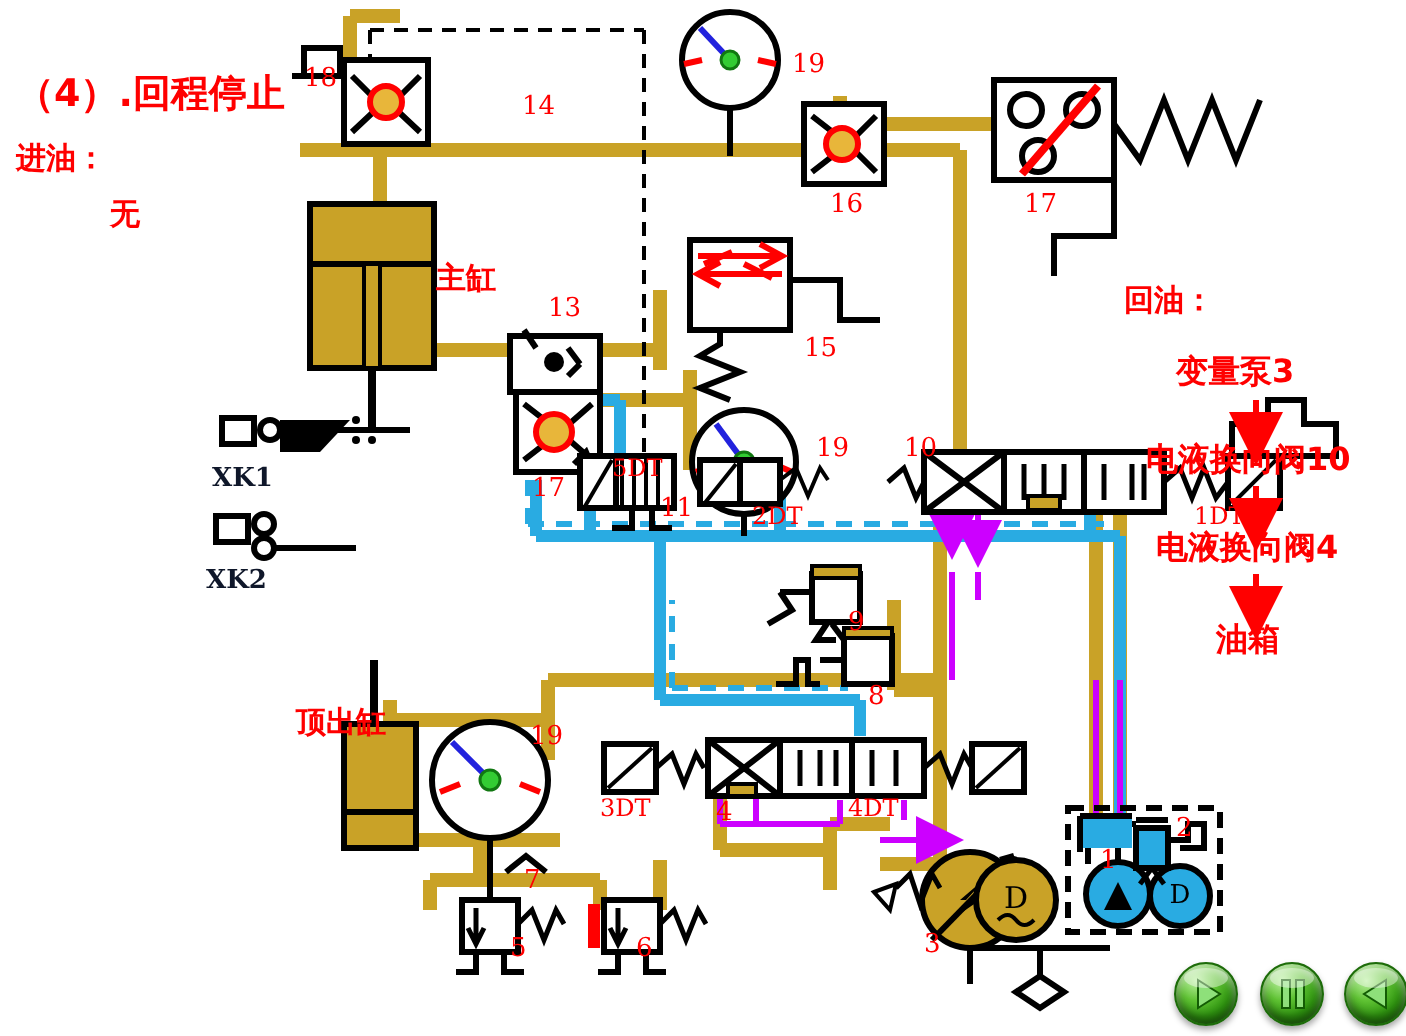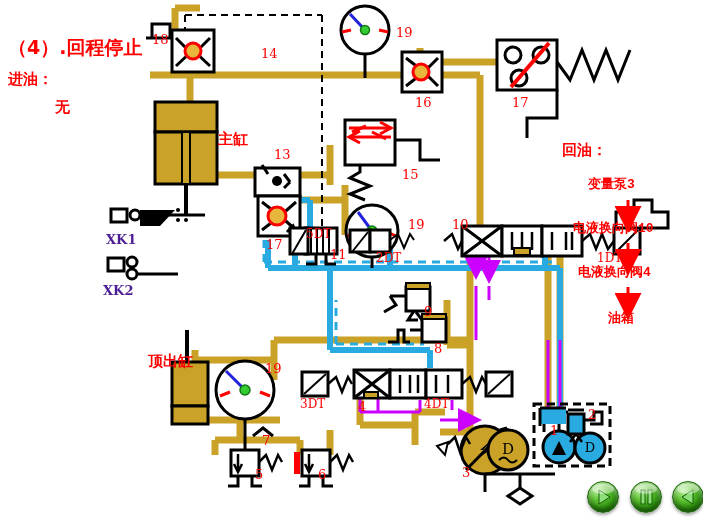--- a/index.html
+++ b/index.html
@@ -5,22 +5,22 @@
   html,body{margin:0;padding:0;background:#fff;}
   body{width:703px;height:518px;position:relative;overflow:hidden;
        font-family:"DejaVu Sans","Liberation Sans",sans-serif;}
   #stage{position:absolute;left:0;top:0;width:703px;height:518px;}
   svg{position:absolute;left:0;top:0;}
   .lbl{position:absolute;color:#ff0000;font-weight:normal;line-height:1;white-space:nowrap;}
   .lbl-num{font-size:13px;font-family:"DejaVu Serif","Liberation Serif",serif;}
   .lbl-dt{font-size:12px;font-family:"DejaVu Serif","Liberation Serif",serif;}
   .lbl-cn{font-size:15px;font-weight:bold;}
   .lbl-title{font-size:19px;font-weight:bold;}
-  .lbl-flow{font-size:13px;font-weight:bold;font-family:Liberation Mono, monospace;}
-  .lbl-xk{position:absolute;color:#4c1d95;font-size:13px;font-weight:bold;
+  .lbl-flow{font-size:16px;font-weight:bold;}
+  .lbl-xk{position:absolute;color:#0f172a;font-size:13px;font-weight:bold;
           font-family:"DejaVu Serif","Liberation Serif",serif;}
   .btn{position:absolute;width:30px;height:30px;border-radius:50%;
        background:radial-gradient(circle at 34% 28%, #baf0a0 0%, #5fc233 34%, #2f9410 62%, #176b06 100%);
        box-shadow:inset 0 -3px 5px rgba(0,0,0,.45), inset 0 3px 4px rgba(255,255,255,.55),
                   0 2px 3px rgba(0,0,0,.35);
        border:1px solid #1d6b0a;}
   .btn::after{content:"";position:absolute;left:4px;top:2px;width:22px;height:10px;
        border-radius:50%;background:rgba(255,255,255,.42);}
   .btn .gl{position:absolute;left:0;top:0;width:30px;height:30px;}
 </style>

